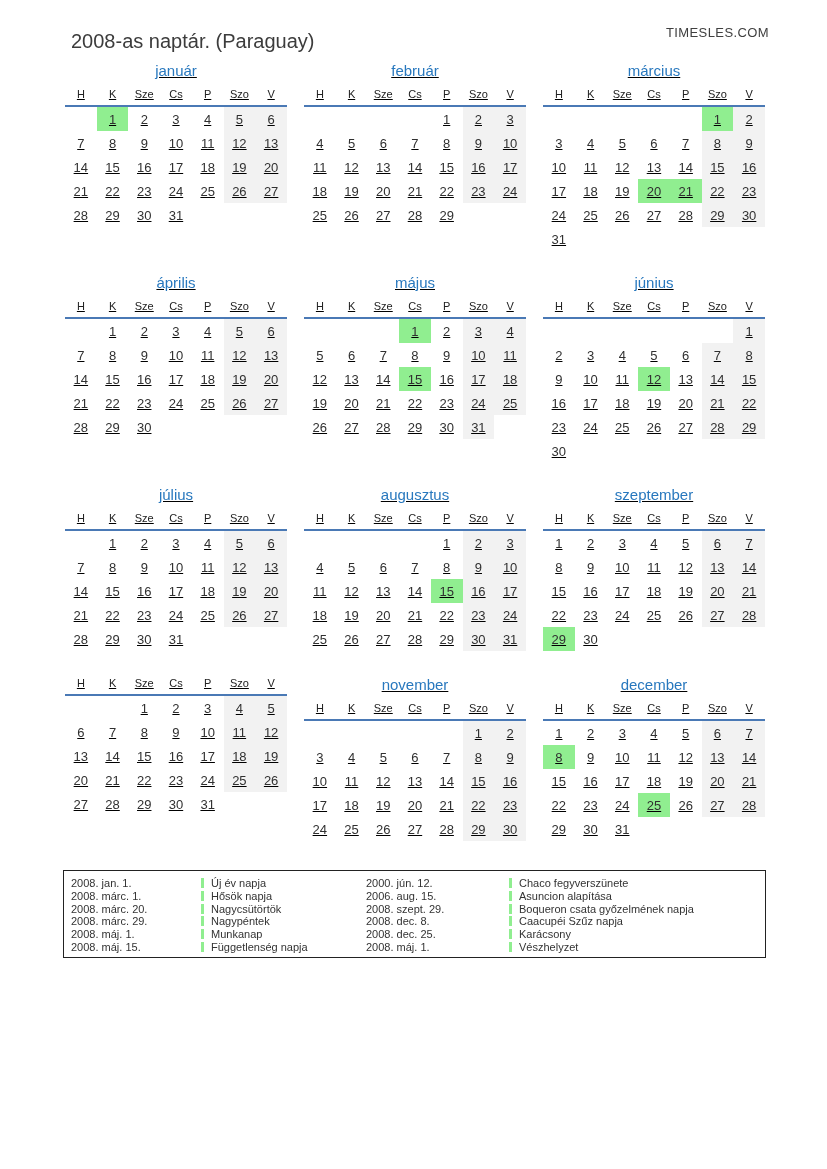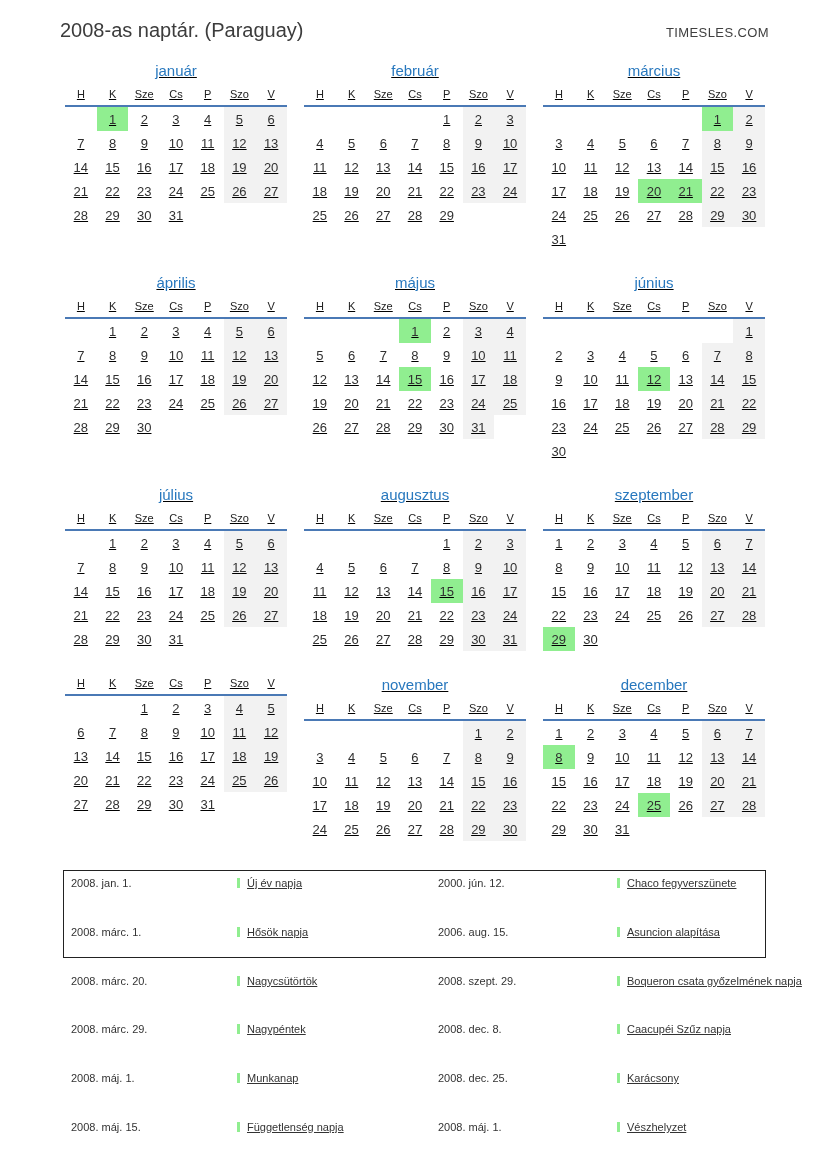--- a/index.html
+++ b/index.html
@@ -2,21 +2,21 @@
 <html lang="hu"><head>
 <meta charset="utf-8">
 <style>
   html,body{margin:0;padding:0;background:#fff;}
   .page{
     position:relative;width:827px;height:1169px;background:#fff;overflow:hidden;
     font-family:"Liberation Sans","DejaVu Sans",sans-serif;margin:0 auto;
   }
   .page-title{
     position:absolute;left:60px;top:19px;font-size:20px;color:#3c3c3c;
-    font-weight:normal;margin:0;
+    font-weight:normal;margin:11px;
   }
   .site-link{
     position:absolute;right:58px;top:25px;font-size:13px;color:#404040;
     text-decoration:none;letter-spacing:.4px;
   }
   .months{
     position:absolute;left:65px;top:58px;width:700px;
     display:grid;grid-template-columns:222px 222px 222px;
     grid-template-rows:212px 212px 190px auto;
     justify-content:space-between;align-items:start;text-decoration:underline;
@@ -35,24 +35,24 @@
     font-size:13px;color:#303030;padding:0;
   }
   td.we{background:#f2f2f2;}
   td.hol{background:#90ee90;}
   .legend{
     position:absolute;left:63px;top:870px;width:703px;height:88px;
     border:1.5px solid #222;box-sizing:border-box;
     padding:6px 0 0 7px;
     display:grid;grid-template-columns:130px 165px 143px 1fr;
     align-content:start;
-    font-size:11px;line-height:12.8px;color:#333;gap:36px;
+    font-size:11px;line-height:12.8px;color:#333;
   }
   .lg-date{white-space:nowrap;}
-  .lg-name{white-space:nowrap;text-decoration:underline;}
+  .lg-name{white-space:nowrap;}
   .tick{
     display:inline-block;width:3px;height:10px;background:#90ee90;
     margin-right:7px;vertical-align:-1px;
   }
 </style>
 </head>
 <body>
 
 <div class="page">
   <h1 class="page-title">2008-as naptár. (Paraguay)</h1>

